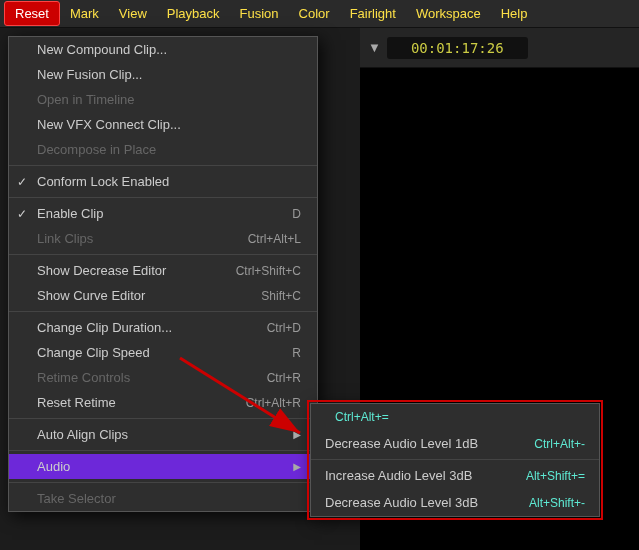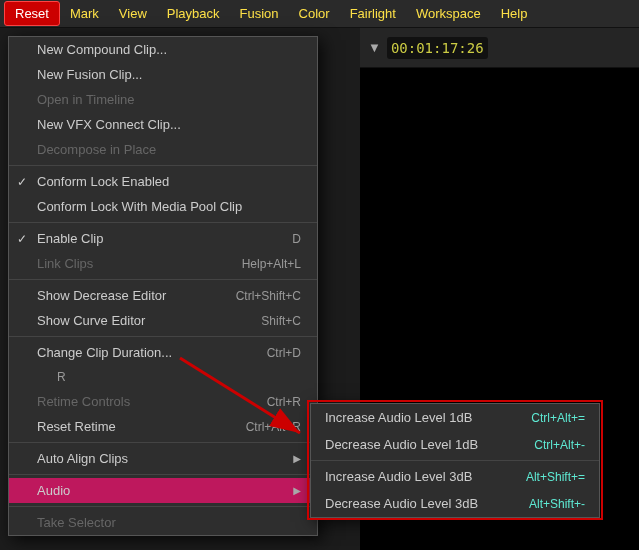--- a/index.html
+++ b/index.html
@@ -64,21 +64,21 @@
       align-items: center;
       padding: 0 8px;
       gap: 6px;
       border-bottom: 1px solid #111;
     }
     .timecode-box {
       background: #111;
       color: #cccc44;
       font-size: 14px;
       font-family: monospace;
-      padding: 3px 4px;
+      padding: 3px 24px;
       border-radius: 3px;
     }
     .right-viewer {
       flex: 1;
       background: #000;
     }
 
     
     .dropdown-overlay {
       position: absolute;
@@ -227,75 +227,72 @@
     <div class="clip-menu-item">
         <span>New VFX Connect Clip...</span>
       </div>
     <div class="clip-menu-item disabled">
         <span>Decompose in Place</span>
       </div>
     <div class="menu-divider"></div>
     <div class="clip-menu-item has-check">
         <span>Conform Lock Enabled</span>
       </div>
-    <div class="clip-menu-item">
-        <span>Conform Lock With Media Pool Clip</span>
-      </div>
     <div class="menu-divider"></div>
     <div class="clip-menu-item has-check">
       <span>Enable Clip</span>
         <span class="shortcut">D</span>
     </div>
     <div class="clip-menu-item disabled">
       <span>Link Clips</span>
-        <span class="shortcut">Help+Alt+L</span>
+        <span class="shortcut">Ctrl+Alt+L</span>
     </div>
     <div class="menu-divider"></div>
     <div class="clip-menu-item">
       <span>Show Decrease Editor</span>
         <span class="shortcut">Ctrl+Shift+C</span>
     </div>
     <div class="clip-menu-item">
       <span>Show Curve Editor</span>
         <span class="shortcut">Shift+C</span>
     </div>
     <div class="menu-divider"></div>
     <div class="clip-menu-item">
       <span>Change Clip Duration...</span>
         <span class="shortcut">Ctrl+D</span>
     </div>
     <div class="clip-menu-item">
+      <span>Change Clip Speed</span>
         <span class="shortcut">R</span>
     </div>
     <div class="clip-menu-item disabled">
       <span>Retime Controls</span>
         <span class="shortcut">Ctrl+R</span>
     </div>
     <div class="clip-menu-item">
       <span>Reset Retime</span>
         <span class="shortcut">Ctrl+Alt+R</span>
     </div>
     <div class="menu-divider"></div>
     <div class="clip-menu-item submenu">
       <span>Auto Align Clips</span>
     </div>
     <div class="menu-divider"></div>
-    <div class="clip-menu-item submenu" style="background:#be185d;">
+    <div class="clip-menu-item submenu" style="background:#6d28d9;">
       <span>Audio</span>
     </div>
     <div class="menu-divider"></div>
     <div class="clip-menu-item disabled">
         <span>Take Selector</span>
       </div>
 
   </div>
 
   <div class="audio-submenu">
     <div class="audio-submenu-item">
-      <span>Increase Audio Level 1dB</span>
       <span class="shortcut">Ctrl+Alt+=</span>
     </div>
     <div class="audio-submenu-item">
       <span>Decrease Audio Level 1dB</span>
       <span class="shortcut">Ctrl+Alt+-</span>
     </div>
     <div class="submenu-divider"></div>
     <div class="audio-submenu-item">
       <span>Increase Audio Level 3dB</span>
       <span class="shortcut">Alt+Shift+=</span>

